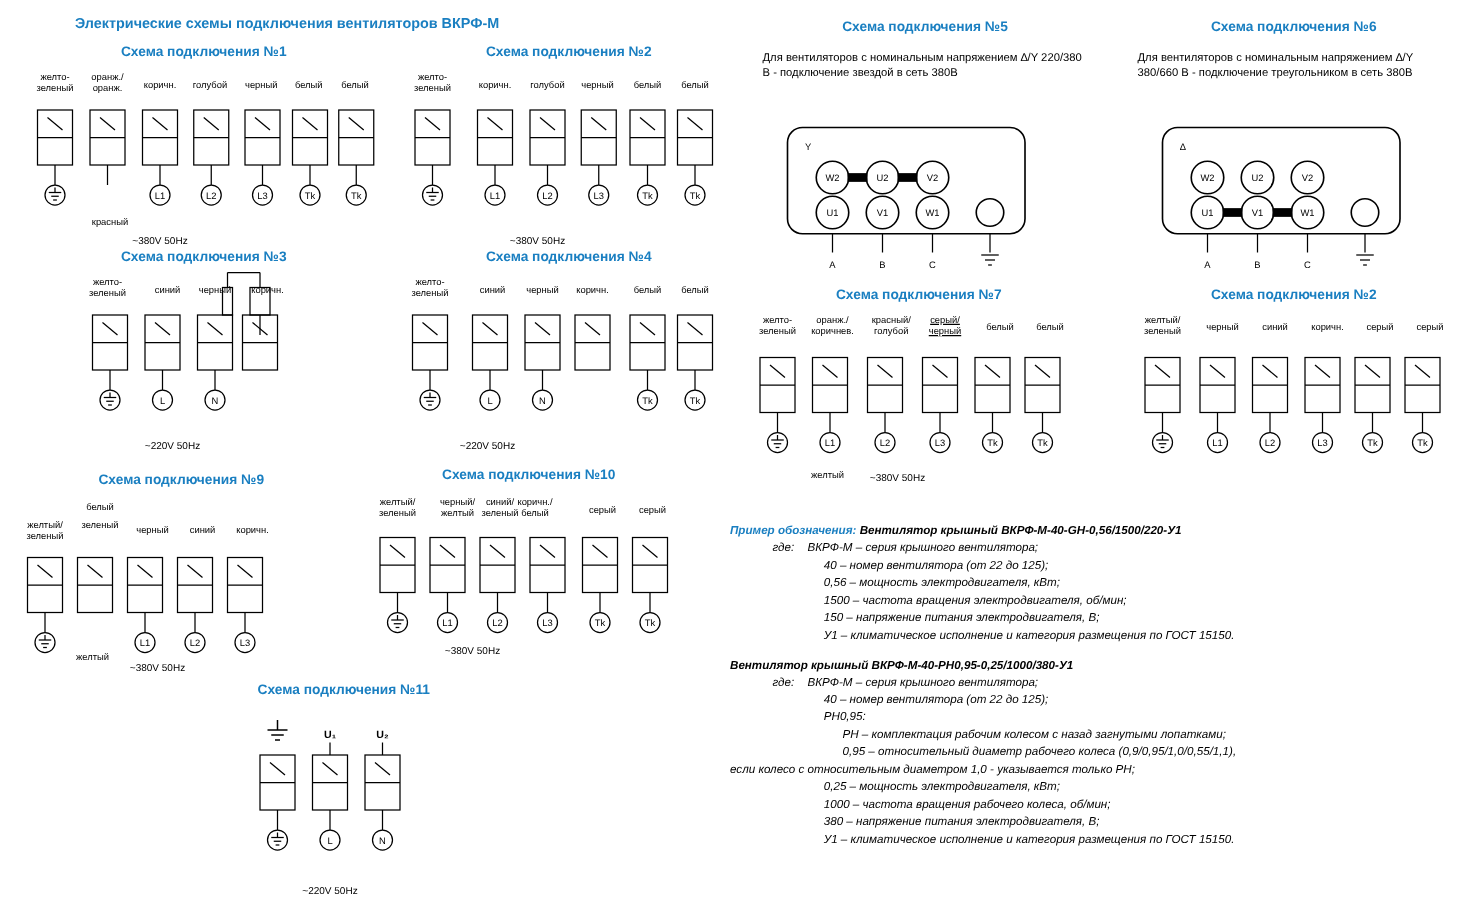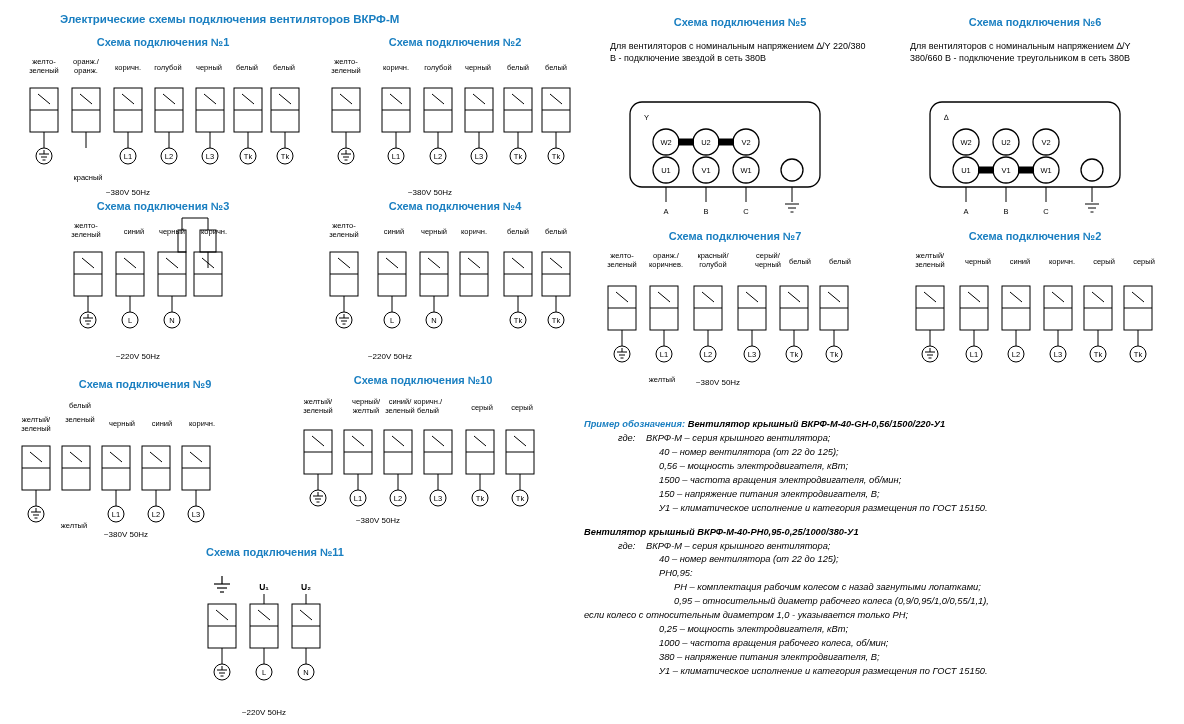--- a/index.html
+++ b/index.html
@@ -514,21 +514,21 @@
     </g>
   </svg>
 </div>
 
 <div class="abs" style="left:590px;top:230px;width:290px;height:160px;">
   <div class="ttl" style="width:290px;">Схема подключения №7</div>
   <div class="abs" style="left:0;top:22px;width:290px;">
     <div class="abs lbl" style="left:8px;top:0;width:48px;">желто-<br>зеленый</div>
     <div class="abs lbl" style="left:50px;top:0;width:52px;">оранж./<br>коричнев.</div>
     <div class="abs lbl" style="left:98px;top:0;width:50px;">красный/<br>голубой</div>
-    <div class="abs lbl" style="left:154px;top:0;width:48px;">серый/<br>черный</div>
+    <div class="abs lbl" style="left:142px;top:0;width:48px;text-decoration:underline;">серый/<br>черный</div>
     <div class="abs lbl" style="left:188px;top:6px;width:44px;">белый</div>
     <div class="abs lbl" style="left:228px;top:6px;width:44px;">белый</div>
   </div>
   <svg class="abs" style="left:0;top:56px;" width="290" height="110">
     <g stroke="#000" fill="none" stroke-width="1">
       <rect x="18" y="0" width="28" height="44"></rect>
         <line x1="18" y1="22" x2="46" y2="22"></line>
       <rect x="60" y="0" width="28" height="44"></rect>
         <line x1="60" y1="22" x2="88" y2="22"></line>
       <rect x="104" y="0" width="28" height="44"></rect>

